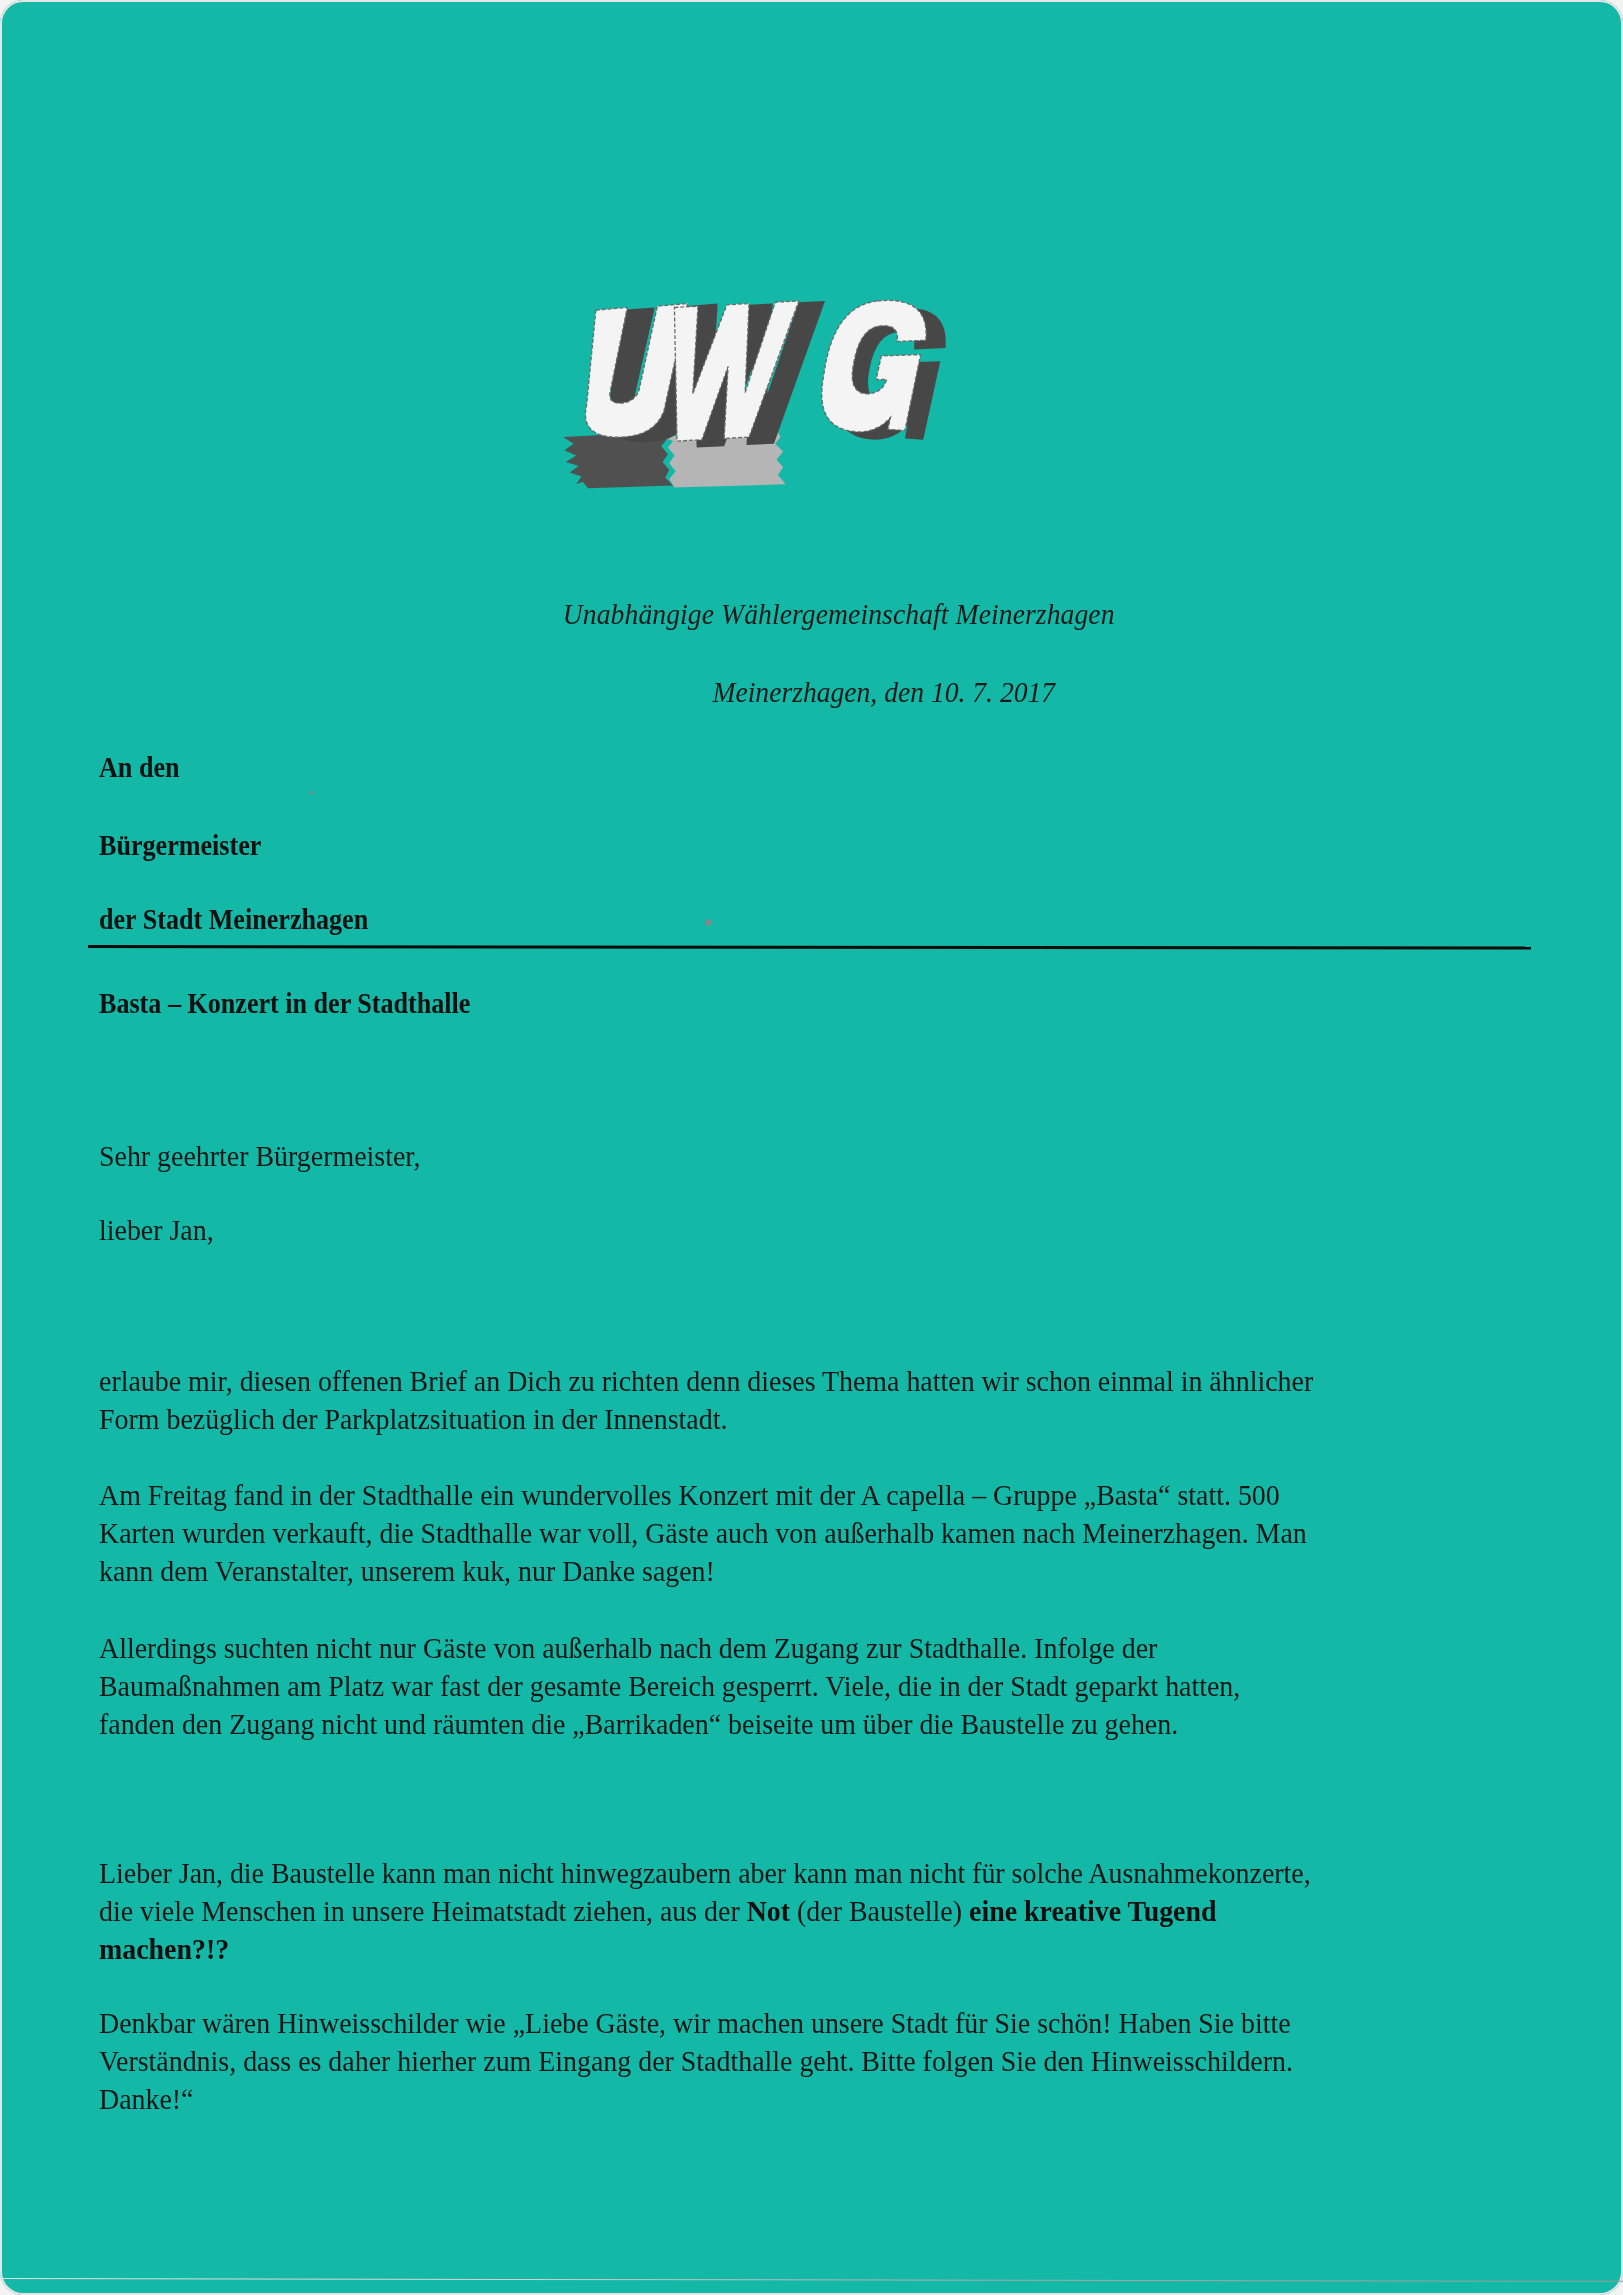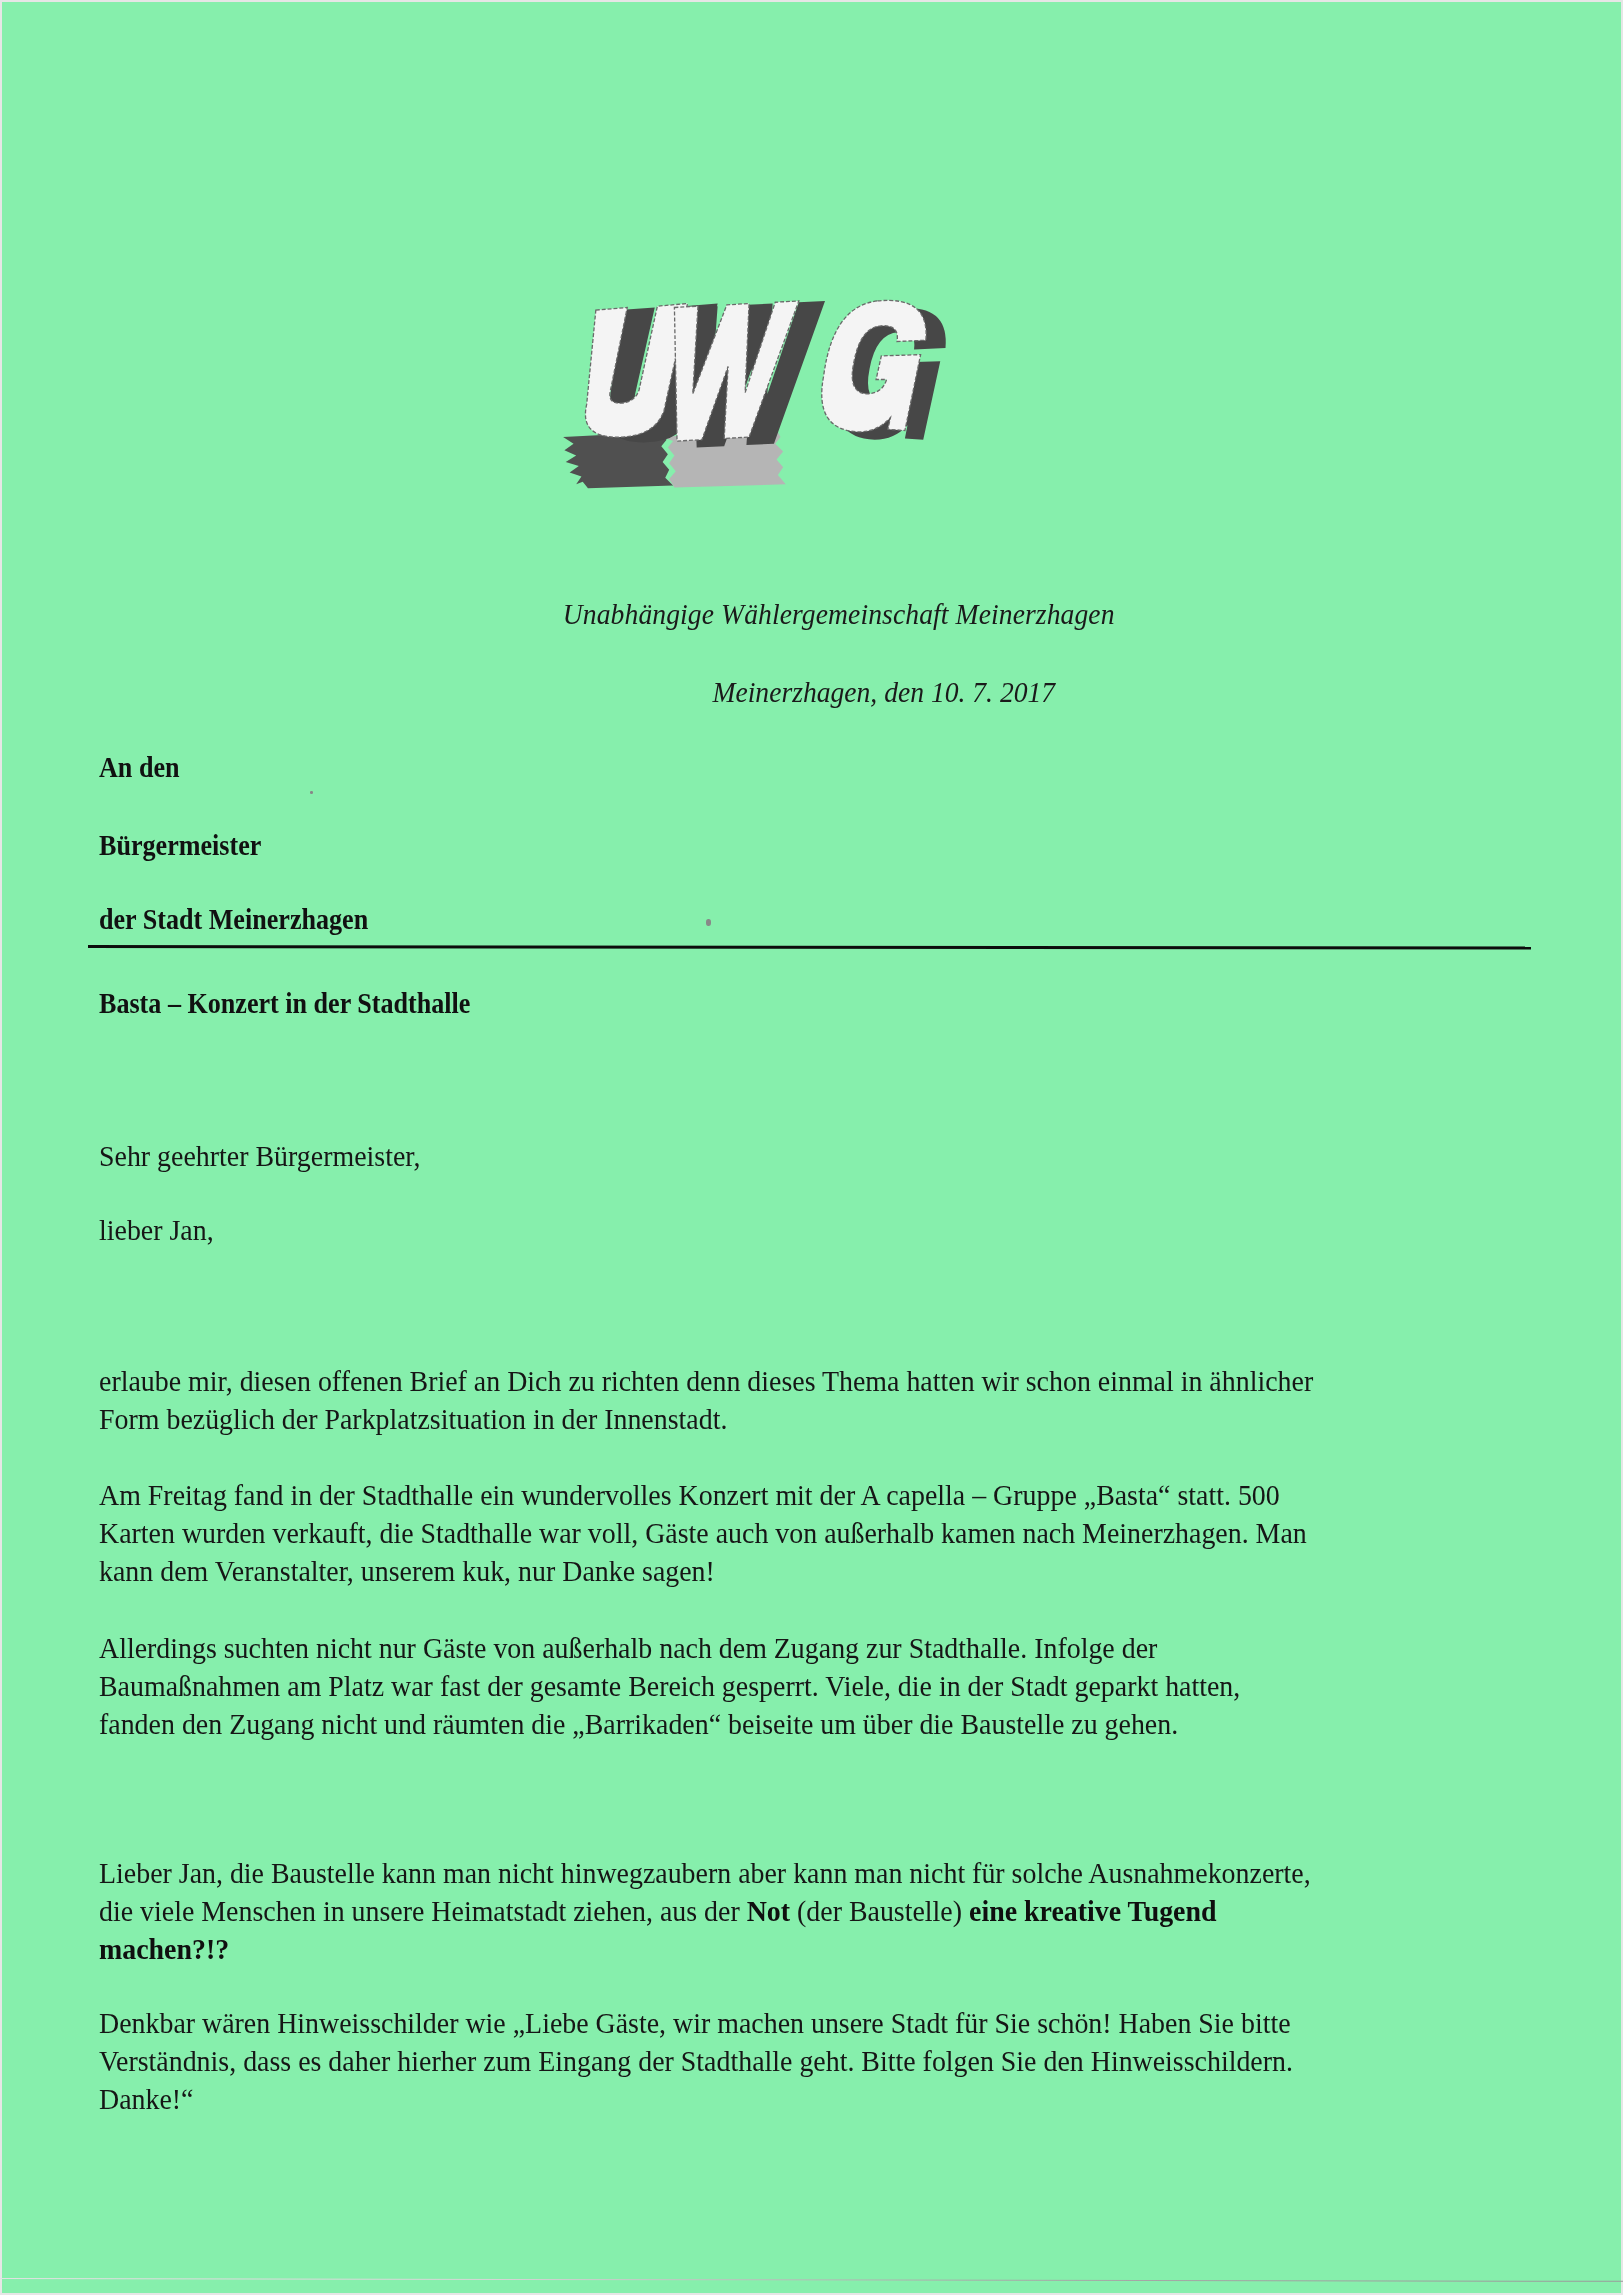--- a/index.html
+++ b/index.html
@@ -12,22 +12,23 @@
       height: 2295px;
       position: relative;
       overflow: hidden;
       font-family: "Liberation Serif", "DejaVu Serif", serif;
       color: #141414;
     }
     .page {
       position: absolute;
       left: 0; top: 0;
       width: 1623px; height: 2295px;
-      background: #86efac;
+      background: #14b8a6;
       box-shadow: inset 0 0 0 2px #e6e6e6;
+      border-radius: 23px;
     }
 
     
     .logo {
       position: absolute;
       left: 550px;
       top: 268px;
       width: 478px;
       height: 223px;
     }

